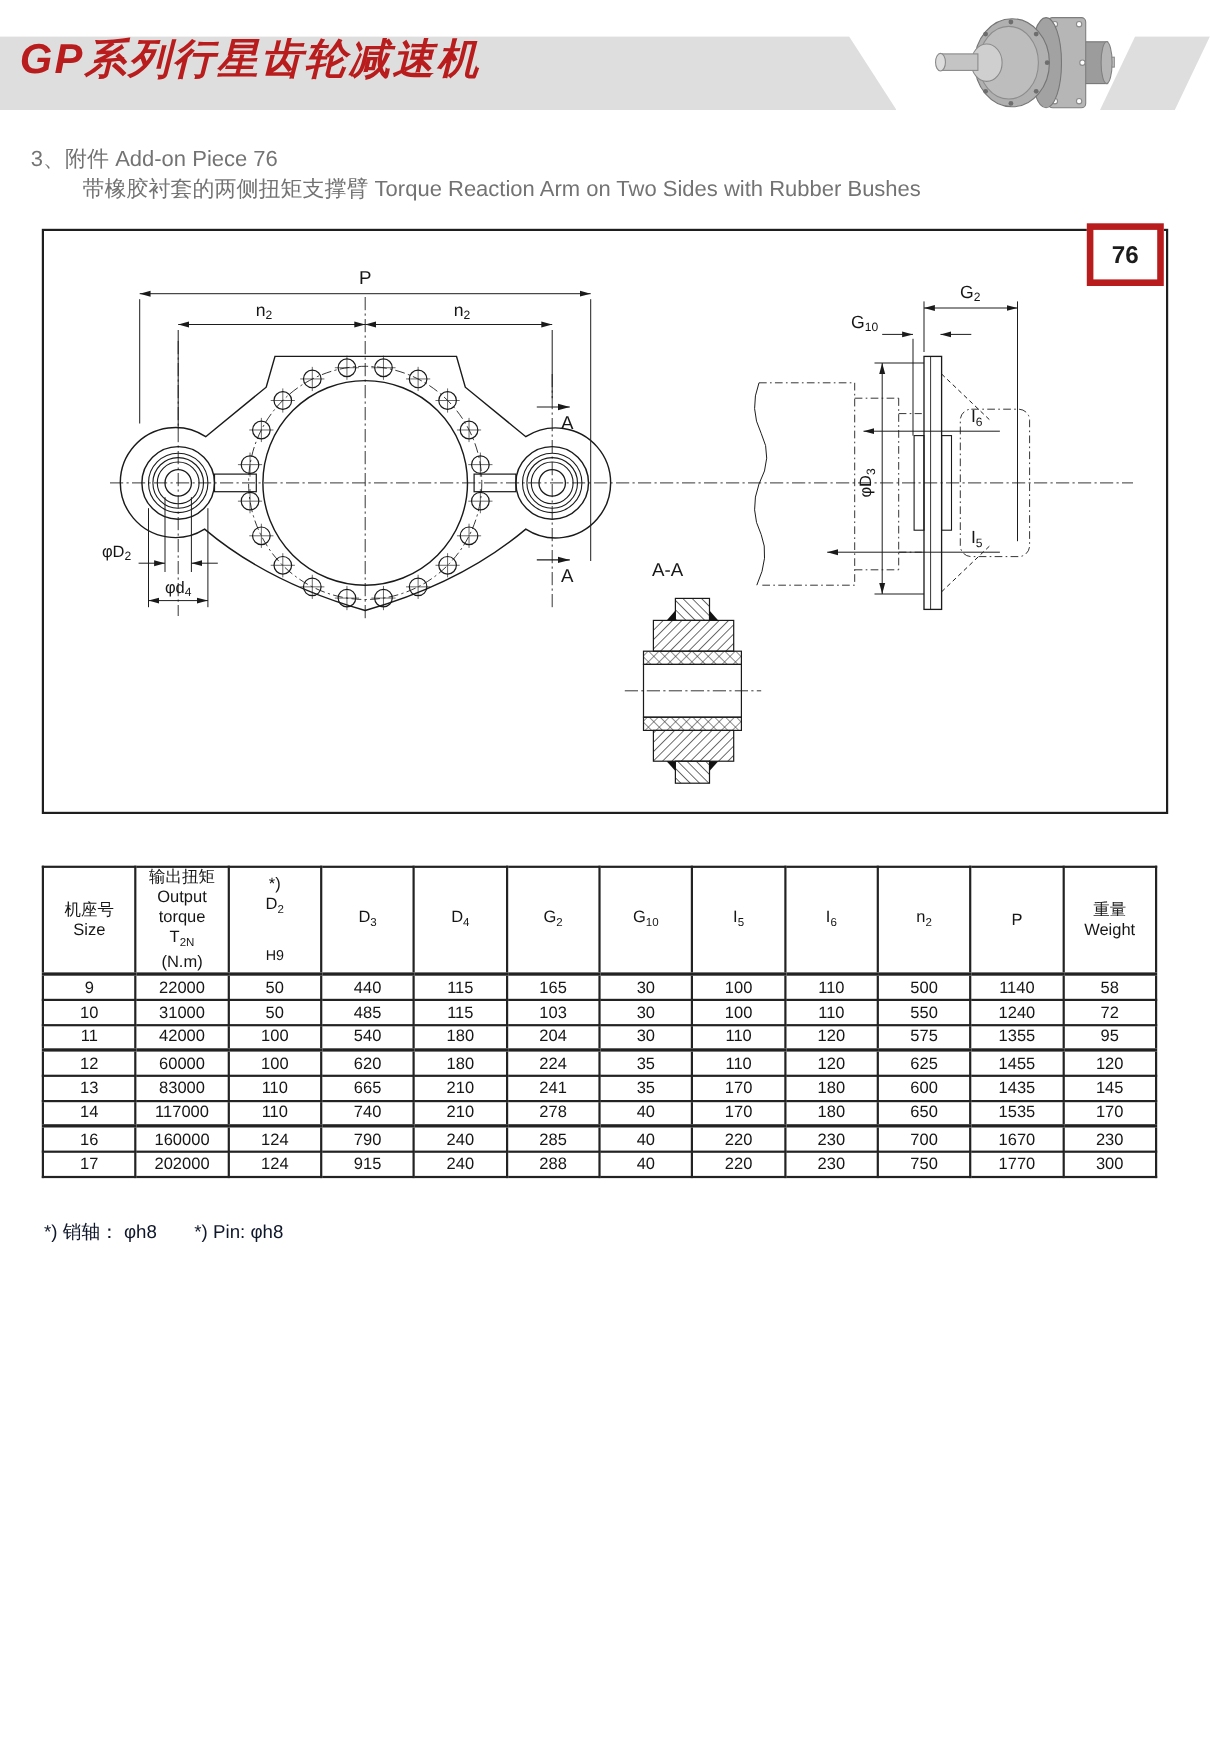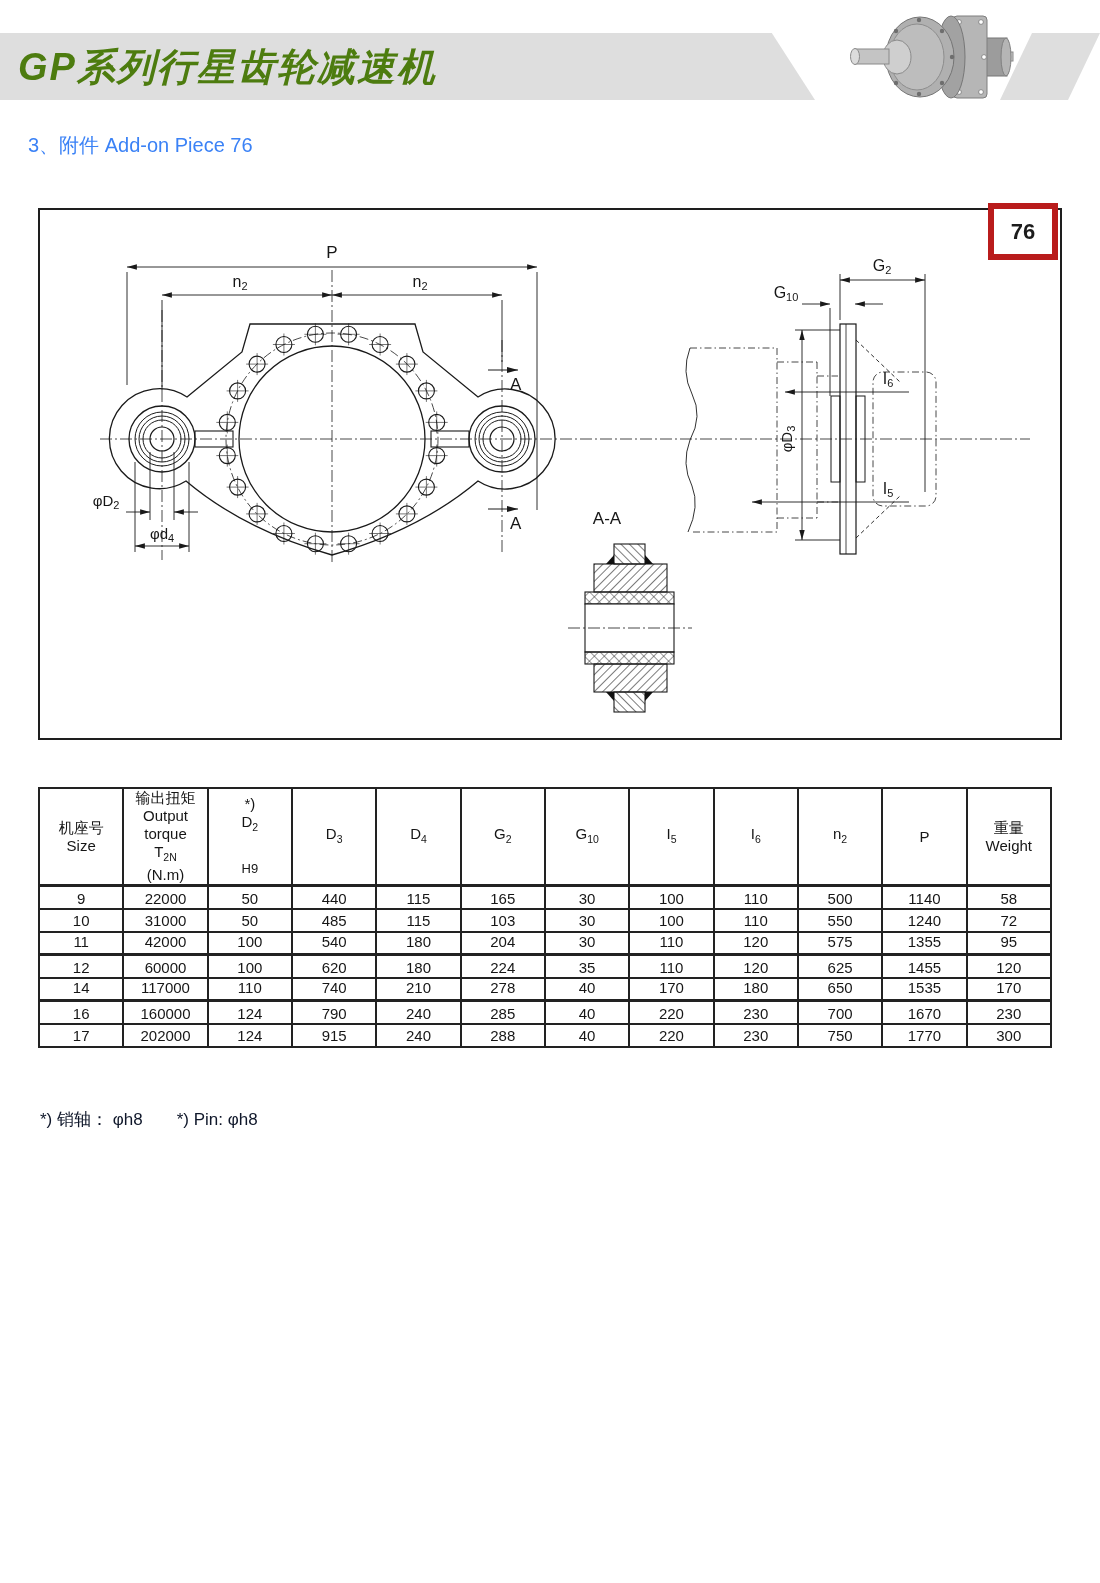--- a/index.html
+++ b/index.html
@@ -3,26 +3,26 @@
 <meta charset="utf-8">
 <style>
   html,body{margin:0;padding:0;background:#ffffff;}
   body{width:1100px;height:1583px;position:relative;font-family:"Liberation Sans",sans-serif;color:#1c1c1c;overflow:hidden;}
 
   
   .banner-left{position:absolute;left:0;top:33px;width:815px;height:67px;background:#dedede;
     clip-path:polygon(0 0,94.7% 0,100% 100%,0 100%);}
   .banner-right{position:absolute;left:1000px;top:33px;width:100px;height:67px;background:#dedede;
     clip-path:polygon(32% 0,100% 0,68% 100%,0 100%);}
-  .page-title{position:absolute;left:18px;top:42px;font-size:38px;font-weight:bold;font-style:italic;
-    letter-spacing:2px;color:#4d7c0f;white-space:nowrap;}
+  .page-title{position:absolute;left:18px;top:28px;font-size:38px;font-weight:bold;font-style:italic;
+    letter-spacing:2px;color:#b91c1c;white-space:nowrap;}
   .gear-img{position:absolute;left:845px;top:8px;}
 
   
-  .section-head{position:absolute;left:28px;top:132px;font-size:20px;line-height:27px;color:#3b82f6;}
+  .section-head{position:absolute;left:28px;top:132px;font-size:20px;line-height:27px;color:#737373;}
   .section-head .l2{margin-left:47px;}
 
   
   .draw-box{position:absolute;left:38px;top:208px;width:1020px;height:528px;border:2px solid #1e1e1e;background:#fff;}
   .page-ref{position:absolute;right:2px;top:-7px;width:58px;height:45px;border:6px solid #b91c1c;background:#fff;
     font-size:22px;font-weight:bold;display:flex;align-items:center;justify-content:center;}
   svg text{font-family:"Liberation Sans",sans-serif;fill:#161616;}
 
   
   .spec-table{position:absolute;left:38px;top:787px;width:1014px;border-collapse:collapse;table-layout:fixed;
@@ -68,20 +68,21 @@
     <circle cx="51" cy="23" r="2.2" fill="#6e6e6e"></circle>
   <circle cx="74" cy="12" r="2.2" fill="#6e6e6e"></circle>
     <circle cx="97" cy="23" r="2.2" fill="#6e6e6e"></circle>
   <ellipse cx="52" cy="49" rx="14" ry="17" fill="#cfcfcf" stroke="#8a8a8a"></ellipse>
   <rect x="10" y="41" width="34" height="15" fill="#c4c4c4" stroke="#8a8a8a"></rect>
   <ellipse cx="10" cy="48.5" rx="4.5" ry="8" fill="#dcdcdc" stroke="#8a8a8a"></ellipse>
 </svg>
 
 <div class="section-head">
   <div class="l1">3、附件 Add-on Piece 76</div>
+  <div class="l2">带橡胶衬套的两侧扭矩支撑臂 Torque Reaction Arm on Two Sides with Rubber Bushes</div>
 </div>
 
 <div class="draw-box">
   <div class="page-ref">76</div>
 
   <svg width="1020" height="528" viewBox="0 0 1020 528">
     <defs>
       <pattern id="hatch" width="6" height="6" patternUnits="userSpaceOnUse" patternTransform="rotate(45)">
         <line x1="0" y1="0" x2="0" y2="6" stroke="#333" stroke-width="1.3"></line>
       </pattern>
@@ -362,20 +363,34 @@
         <td>620</td>
         <td>180</td>
         <td>224</td>
         <td>35</td>
         <td>110</td>
         <td>120</td>
         <td>625</td>
         <td>1455</td>
         <td>120</td>
       </tr>
+      <tr>
+        <td>13</td>
+        <td>83000</td>
+        <td>110</td>
+        <td>665</td>
+        <td>210</td>
+        <td>241</td>
+        <td>35</td>
+        <td>170</td>
+        <td>180</td>
+        <td>600</td>
+        <td>1435</td>
+        <td>145</td>
+      </tr>
       <tr class="group-last">
         <td>14</td>
         <td>117000</td>
         <td>110</td>
         <td>740</td>
         <td>210</td>
         <td>278</td>
         <td>40</td>
         <td>170</td>
         <td>180</td>

